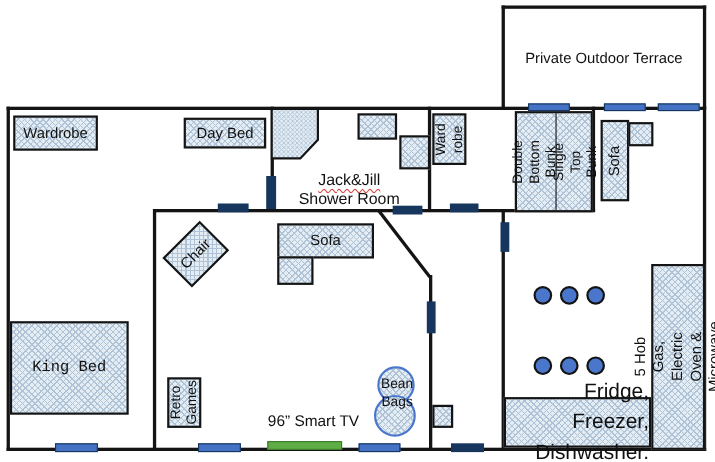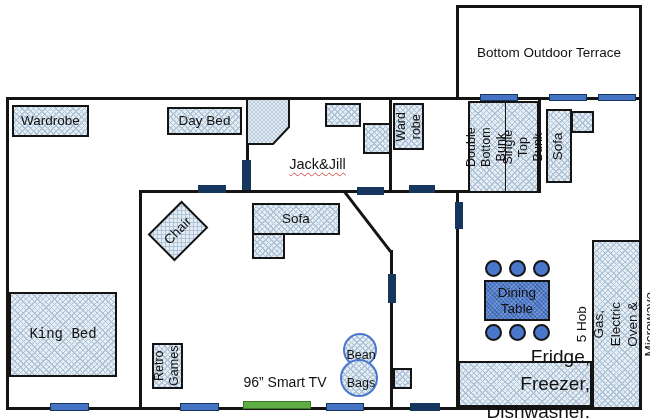--- a/index.html
+++ b/index.html
@@ -51,21 +51,21 @@
 <body>
 
 <div class="plan">
 
   <div class="abs wall" style="left:6px;top:97px;width:636px;height:3px;"></div>
   <div class="abs wall" style="left:6px;top:97px;width:3px;height:313px;"></div>
   <div class="abs wall" style="left:639px;top:97px;width:3px;height:313px;"></div>
   <div class="abs wall" style="left:6px;top:407px;width:636px;height:3px;"></div>
 
   <div class="abs terrace" style="left:456px;top:5px;width:186px;height:93px;">
-    <span class="lbl">Bottom Outdoor Terrace</span>
+    <span class="lbl">Private Outdoor Terrace</span>
   </div>
 
   <div class="abs wall" style="left:246px;top:97px;width:3px;height:95px;"></div>
   <div class="abs wall" style="left:389px;top:97px;width:3px;height:95px;"></div>
   <div class="abs wall" style="left:538px;top:97px;width:3px;height:95px;"></div>
   <div class="abs wall" style="left:140px;top:190px;width:401px;height:3px;"></div>
   <div class="abs wall" style="left:139px;top:190px;width:3px;height:219px;"></div>
   <div class="abs wall diag" style="left:345px;top:190px;width:77px;height:3px;"></div>
   <div class="abs wall" style="left:390px;top:250px;width:3px;height:159px;"></div>
   <div class="abs wall" style="left:456px;top:192px;width:3px;height:217px;"></div>
@@ -84,20 +84,21 @@
     <span class="lbl">Day Bed</span>
   </div>
   <div class="abs hatchbox" style="left:12px;top:105px;width:77px;height:32px;">
     <span class="lbl">Wardrobe</span>
   </div>
 
   <div class="abs hatchbox" style="left:325px;top:103px;width:36px;height:24px;"></div>
   <div class="abs hatchbox" style="left:363px;top:123px;width:28px;height:31px;"></div>
   <div class="freelbl" style="left:250px;top:144px;width:135px;">
     <div class="lbl squiggle" style="font-size:14.5px;display:inline-block;">Jack&amp;Jill</div>
+    <div class="lbl" style="font-size:14.5px;">Shower Room</div>
   </div>
 
   <div class="abs hatchbox" style="left:393px;top:103px;width:31px;height:47px;">
     <span class="vlbl">Ward
 robe</span>
   </div>
 
   <div class="abs hatchbox" style="left:468px;top:101px;width:71px;height:92px;padding:0;">
     <div style="flex:1;height:100%;border-right:1.5px solid #141414;display:flex;align-items:center;justify-content:center;">
       <span class="vlbl">Double
@@ -125,32 +126,28 @@
     <span class="vlbl">Retro
 Games</span>
   </div>
 
   <div class="abs hatchbox" style="left:9px;top:292px;width:108px;height:85px;">
     <span class="lbl" style="font-size:14px;font-family:Liberation Mono, monospace;">King Bed</span>
   </div>
 
   <div class="abs circle beandot" style="left:343px;top:333px;width:34px;height:34px;"></div>
   <div class="abs circle beandot" style="left:340px;top:359px;width:38px;height:38px;"></div>
-  <div class="freelbl lbl-sm preline" style="left:336px;top:341px;width:50px;line-height:28px;font-size:12.5px;">Bean
+  <div class="freelbl lbl-sm preline" style="left:336px;top:341px;width:50px;line-height:16px;font-size:12.5px;">Bean
 Bags</div>
 
   <div class="abs hatchbox" style="left:393px;top:368px;width:19px;height:21px;"></div>
 
   <div class="abs circle chairdot" style="left:485px;top:260px;width:17px;height:17px;"></div>
   <div class="abs circle chairdot" style="left:509px;top:260px;width:17px;height:17px;"></div>
   <div class="abs circle chairdot" style="left:533px;top:260px;width:17px;height:17px;"></div>
-  <div class="abs table" style="left:484px;top:280px;width:66px;height:41px;">
-    <span class="lbl preline">Dining
-Table</span>
-  </div>
   <div class="abs circle chairdot" style="left:485px;top:324px;width:17px;height:17px;"></div>
   <div class="abs circle chairdot" style="left:509px;top:324px;width:17px;height:17px;"></div>
   <div class="abs circle chairdot" style="left:533px;top:324px;width:17px;height:17px;"></div>
 
   <div class="abs hatchbox" style="left:458px;top:361px;width:134px;height:46px;">
     <span class="lbl preline" style="font-size:19px;line-height:1.45;text-align:right;">Fridge, Freezer,
 Dishwasher.</span>
   </div>
   <div class="abs hatchbox" style="left:592px;top:240px;width:49px;height:169px;">
     <span class="vlbl vlbl-lg">5 Hob Gas, Electric

